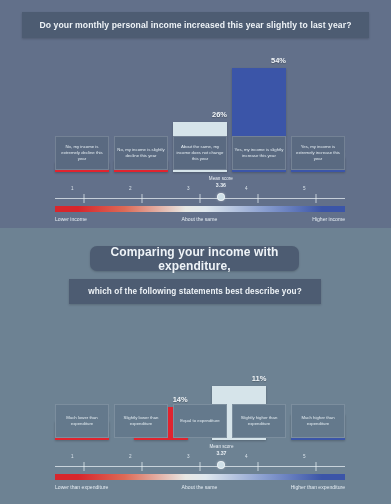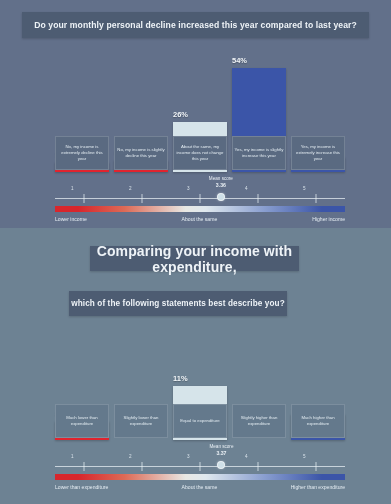--- a/index.html
+++ b/index.html
@@ -23,41 +23,41 @@
     letter-spacing: .1px;
     display: flex; align-items: center; justify-content: center;
     box-shadow: 0 1px 2px rgba(0,0,0,.18);
   }
   #q1-banner {
     position: absolute; left: 22px; top: 12px;
     width: 347px; height: 26px; font-size: 8.6px;
   }
   #q2-banner-line1 {
     position: absolute; left: 90px; top: 246px;
-    width: 209px; height: 25px; font-size: 14px;
+    width: 209px; height: 25px; font-size: 12px; border-radius: 7px;
   }
   #q2-banner-line2 {
     position: absolute; left: 69px; top: 279px;
-    width: 218px; height: 25px; font-size: 8.2px; margin-top: 12px;
+    width: 252px; height: 25px; font-size: 8.2px;
   }
 
   
   .chart { position: absolute; left: 55px; width: 290px; }
   #chart1 { top: 52px;  height: 120px; }
   #chart2 { top: 318px; height: 122px; }
 
   .bars {
     position: absolute; left: 0; bottom: 0; width: 100%;
     height: 100%;
     display: flex; justify-content: space-between; align-items: flex-end;
   }
   .bar-col {
     width: 54px;
     display: flex; flex-direction: column;
-    justify-content: flex-end; align-items: flex-start;
+    justify-content: flex-end; align-items: flex-end;
     height: 100%;
   }
   .bar-value {
     color: #f2f6f9; font-size: 7.5px; font-weight: bold;
     margin-bottom: 3px; text-shadow: 0 1px 1px rgba(0,0,0,.25);
   }
   .bar {
     width: 54px;
     box-shadow: 0 1px 2px rgba(0,0,0,.22);
   }
@@ -137,21 +137,21 @@
   }
   .gradient-labels span:nth-child(2) { text-align: center; }
   .gradient-labels span:nth-child(3) { text-align: right; }
 </style>
 </head>
 <body>
 
 <div class="panel" id="panel-top"></div>
 <div class="panel" id="panel-bottom"></div>
 
-<div class="banner" id="q1-banner">Do your monthly personal decline increased this year compared to last year?</div>
+<div class="banner" id="q1-banner">Do your monthly personal income increased this year slightly to last year?</div>
 
 <div class="chart" id="chart1">
   <div class="bars" id="bars1">
       <div class="bar-col">
         <div class="bar-value">5%</div>
         <div class="bar" style="height: 10px; background: rgb(224, 36, 47);"></div>
       </div>
       <div class="bar-col">
         <div class="bar-value">6%</div>
         <div class="bar" style="height: 12px; background: rgb(224, 36, 47);"></div>
@@ -210,20 +210,24 @@
 <div class="banner" id="q2-banner-line1">Comparing your income with expenditure,</div>
 <div class="banner" id="q2-banner-line2">which of the following statements best describe you?</div>
 
 <div class="chart" id="chart2">
   <div class="bars" id="bars2">
       <div class="bar-col">
         <div class="bar-value">8%</div>
         <div class="bar" style="height: 19px; background: rgb(224, 36, 47);"></div>
       </div>
       <div class="bar-col">
+        <div class="bar-value">14%</div>
+        <div class="bar" style="height: 33px; background: rgb(224, 36, 47);"></div>
+      </div>
+      <div class="bar-col">
         <div class="bar-value">11%</div>
         <div class="bar" style="height: 54px; background: rgb(214, 228, 234);"></div>
       </div>
       <div class="bar-col">
         <div class="bar-value">11%</div>
         <div class="bar" style="height: 26px; background: rgb(59, 85, 168);"></div>
       </div>
     </div>
 </div>
 <div class="cats" id="cats2">

